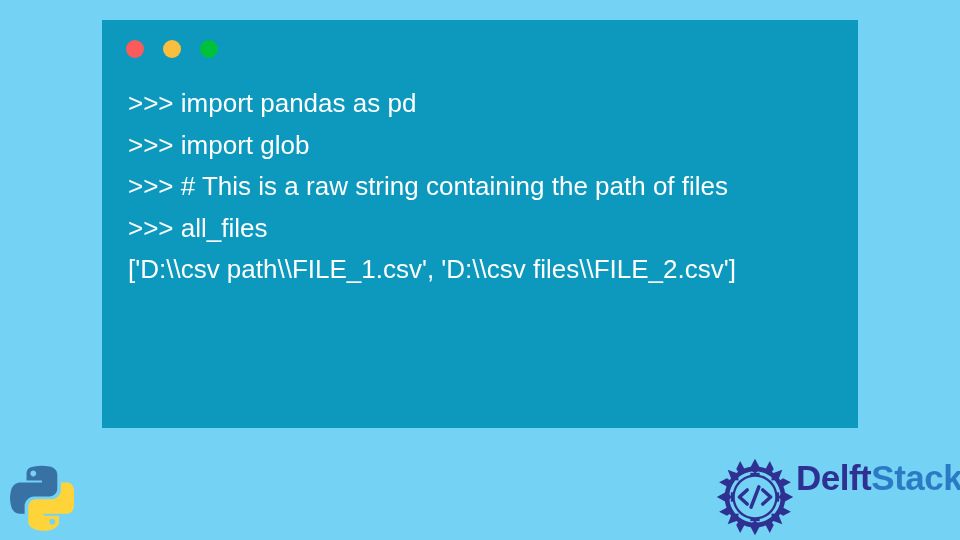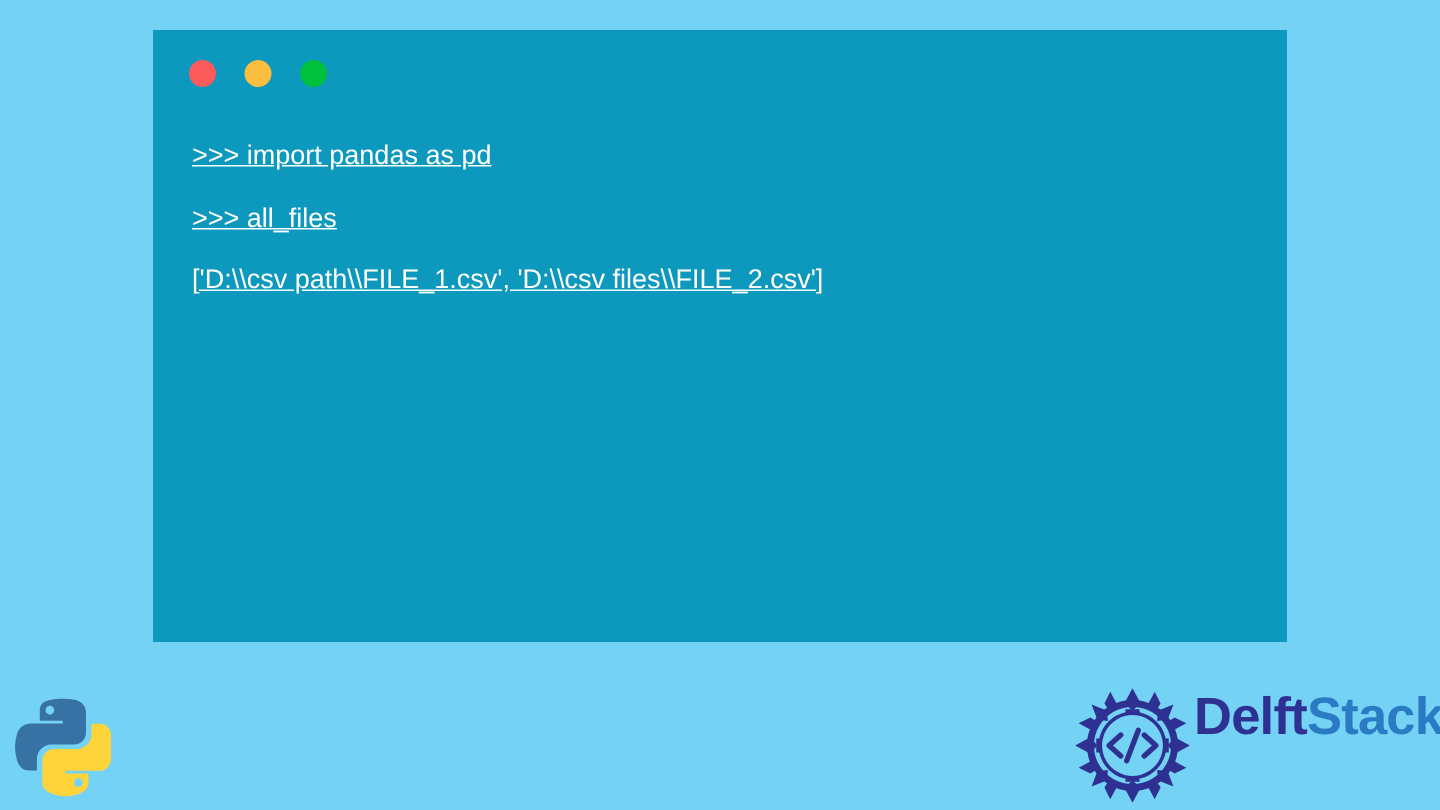--- a/index.html
+++ b/index.html
@@ -46,25 +46,24 @@
 
   #code-block {
     position: absolute;
     left: 26px;
     top: 63px;
     right: 8px;
   }
   .code-line {
     color: #ffffff;
     font-family: "Liberation Sans", sans-serif;
-    font-size: 18px;
+    font-size: 26px;
     line-height: 41.5px;
     white-space: pre;
     letter-spacing: 0px;
-    text-decoration: underline;
   }
 
   
   #python-logo {
     position: absolute;
     left: 10px;
     top: 452px;
     width: 64px;
     height: 88px;
   }
@@ -101,20 +100,22 @@
 <div id="terminal-panel">
 
   <div id="titlebar">
     <span class="dot dot-red"></span>
     <span class="dot dot-yellow"></span>
     <span class="dot dot-green"></span>
   </div>
 
   <div id="code-block">
     <div class="code-line">&gt;&gt;&gt; import pandas as pd</div>
+    <div class="code-line">&gt;&gt;&gt; import glob</div>
+    <div class="code-line">&gt;&gt;&gt; # This is a raw string containing the path of files</div>
     <div class="code-line">&gt;&gt;&gt; all_files</div>
     <div class="code-line">['D:\\csv path\\FILE_1.csv', 'D:\\csv files\\FILE_2.csv']</div>
   </div>
 
 </div>
 
 <svg id="python-logo" viewBox="0 0 110 110">
   <path fill="#3872a4" d="M54.3 3.2c-4.6 0-8.9.4-12.7 1.1-11.2 2-13.2 6.1-13.2 13.8v10.2h26.4v3.3H18.5c-7.7 0-14.5 4.6-16.6 13.4-2.4 10.1-2.5 16.4 0 27 1.9 7.8 6.4 13.4 14.1 13.4h9.1V72.2c0-8.8 7.6-16.5 16.6-16.5h26.4c7.4 0 13.2-6.1 13.2-13.5V18.1c0-7.2-6.1-12.6-13.2-13.8-4.5-.7-9.2-1.1-13.8-1.1zM40 11.3c2.7 0 5 2.3 5 5.1 0 2.8-2.3 5-5 5-2.8 0-5-2.2-5-5 0-2.8 2.2-5.1 5-5.1z"></path>
   <path fill="#ffd43b" d="M87.6 31.6v12.1c0 9.2-7.8 16.9-16.6 16.9H44.6c-7.2 0-13.2 6.2-13.2 13.5v25.3c0 7.2 6.3 11.4 13.2 13.5 8.3 2.4 16.3 2.9 26.4 0 6.6-1.9 13.2-5.8 13.2-13.5V88.9H57.9v-3.3h39.6c7.7 0 10.6-5.4 13.2-13.4 2.7-8.3 2.6-16.2 0-27-1.9-7.6-5.5-13.4-13.2-13.4h-9.9zM72.7 94.2c2.8 0 5 2.2 5 5 0 2.8-2.2 5.1-5 5.1-2.7 0-5-2.3-5-5.1 0-2.8 2.3-5 5-5z"></path>
 </svg>

